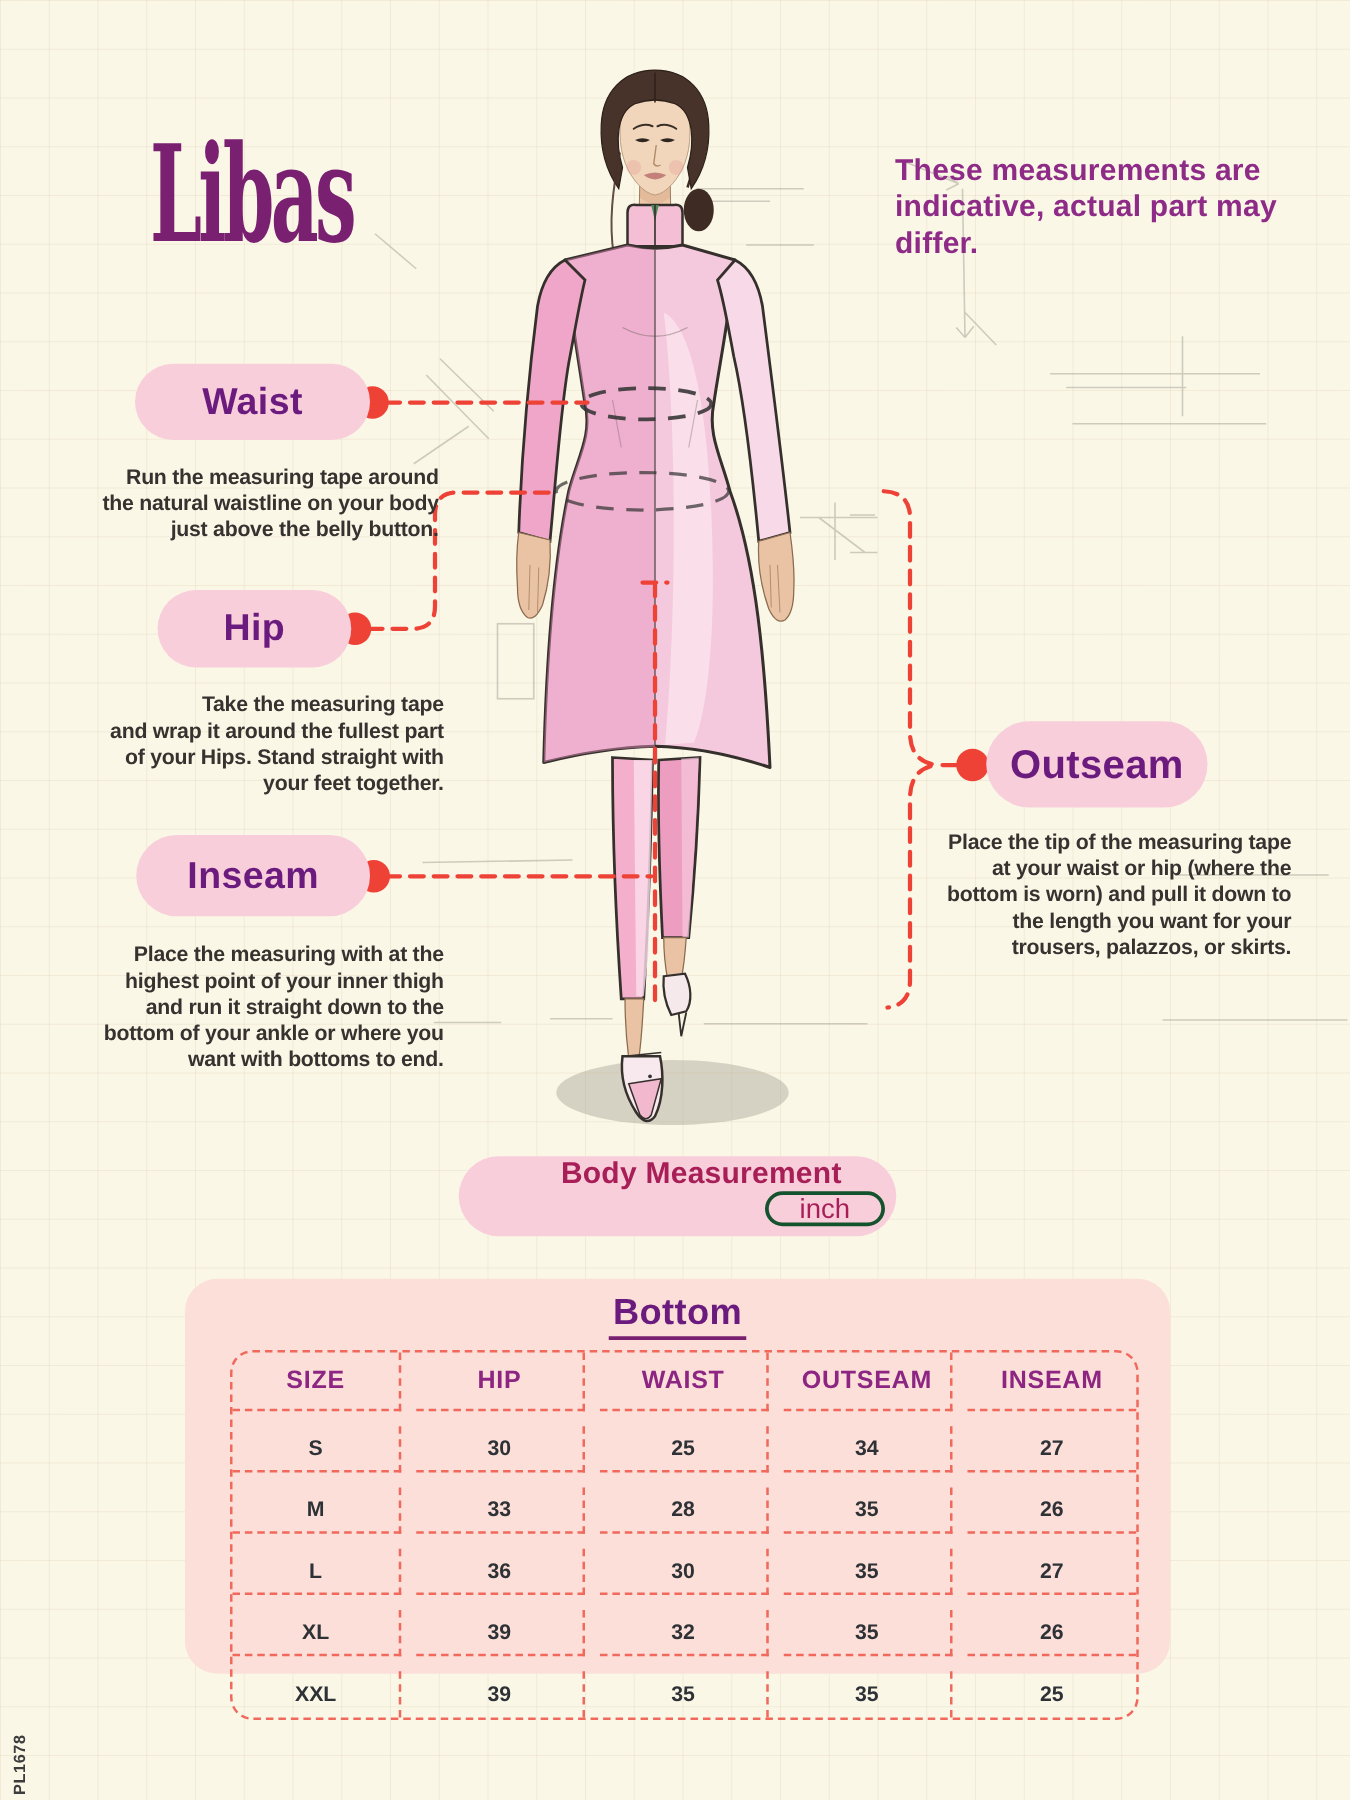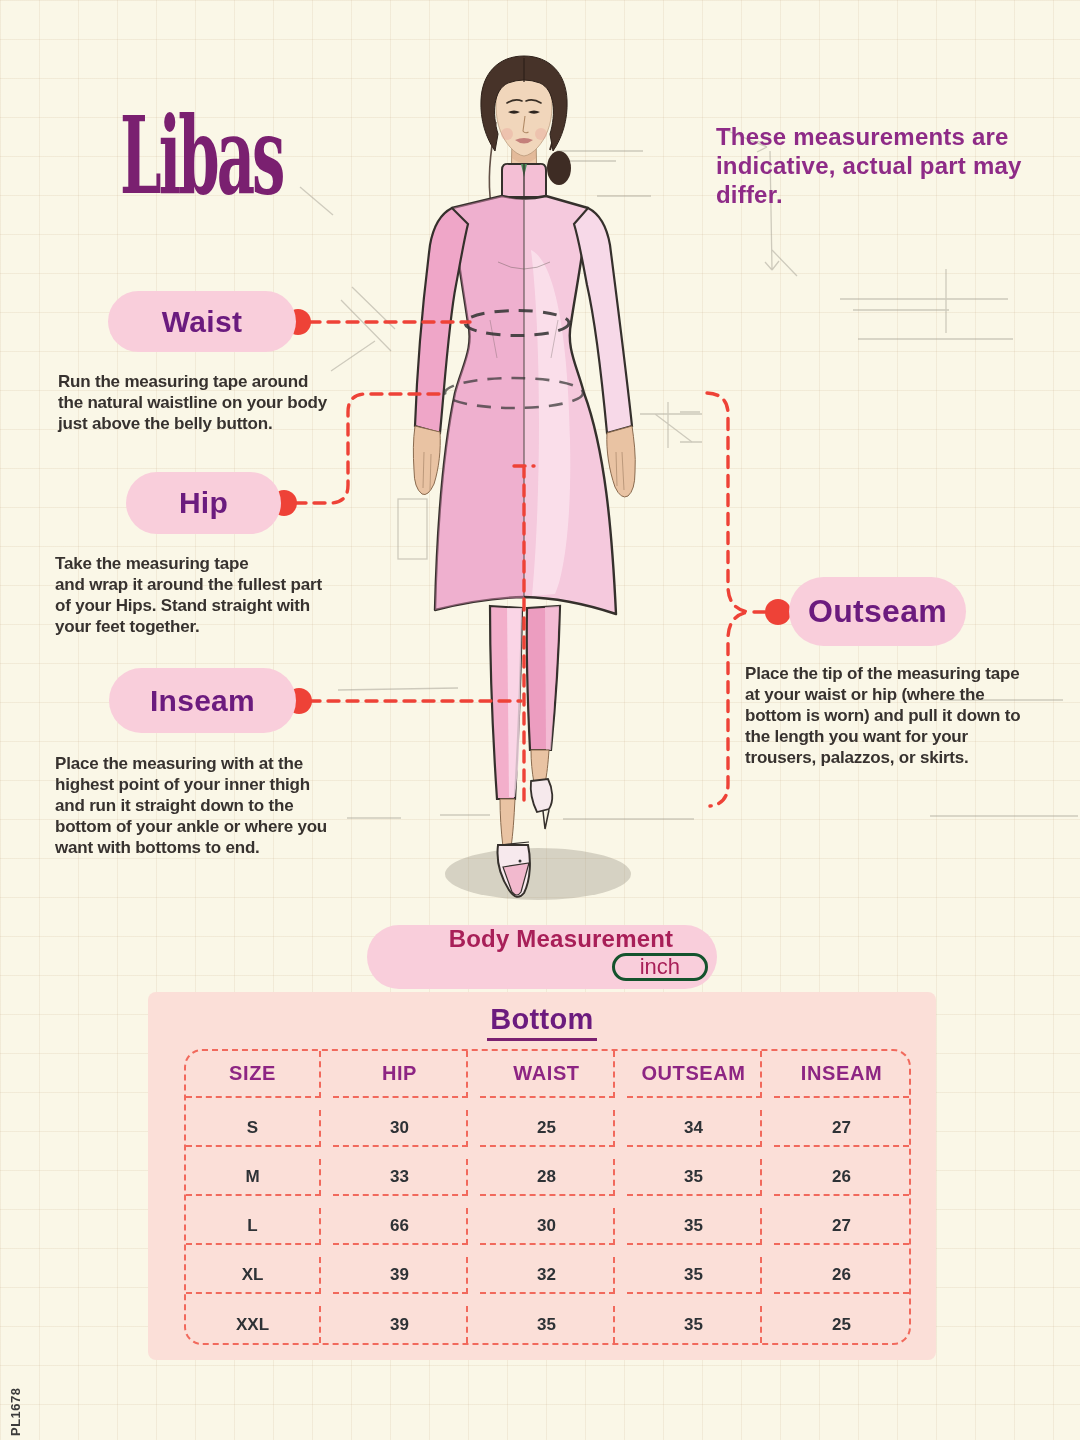--- a/index.html
+++ b/index.html
@@ -19,35 +19,35 @@
   .note{left:716px;top:122px;width:310px;font-size:24px;line-height:29px;font-weight:700;
     color:#8E2B87;letter-spacing:0.2px;}
 
   .pill{position:absolute;z-index:2;background:#F9CEDB;border-radius:999px;display:flex;
     align-items:center;justify-content:center;color:#6B1B7E;font-weight:800;letter-spacing:0.3px;}
   .pill-waist{left:108px;top:291px;width:188px;height:61px;font-size:30px;}
   .pill-hip{left:126px;top:472px;width:155px;height:62px;font-size:30px;}
   .pill-inseam{left:109px;top:668px;width:187px;height:65px;font-size:30px;}
   .pill-outseam{left:789px;top:577px;width:177px;height:69px;font-size:32px;}
 
-  .desc{position:absolute;z-index:2;text-align:left;font-size:17px;line-height:21px;
+  .desc{position:absolute;z-index:2;text-align:right;font-size:17px;line-height:21px;
     font-weight:700;color:#37322F;letter-spacing:-0.2px;}
   .desc-waist{left:58px;top:371px;width:293px;}
   .desc-hip{left:55px;top:553px;width:300px;}
   .desc-inseam{left:55px;top:753px;width:300px;}
   .desc-outseam{left:745px;top:663px;width:288px;}
 
   .bm-pill{left:367px;top:925px;width:350px;height:64px;background:#F9CEDB;border-radius:999px;
     display:flex;align-items:center;padding-left:38px;box-sizing:border-box;flex-direction:column;}
   .bm-label{color:#A81F58;font-weight:800;font-size:24px;letter-spacing:0.2px;}
   .bm-chip{margin-left:auto;margin-right:9px;height:28px;padding:0 25px;border:3px solid #14532d;
     border-radius:999px;display:flex;align-items:center;justify-content:center;color:#A81F58;
     font-weight:400;font-size:22px;box-sizing:border-box;}
 
-  .table-card{left:148px;top:992px;width:788px;height:368px;background:#FBDFD8;border-radius:8px;}
+  .table-card{left:148px;top:1023px;width:788px;height:316px;background:#FBDFD8;border-radius:26px;}
   .table-title{position:absolute;top:11px;left:0;width:100%;text-align:center;}
   .table-title span{font-size:29px;font-weight:800;color:#6B1B7E;border-bottom:3px solid #7A2070;
     padding:0 3px 3px;letter-spacing:0.3px;}
   .grid{position:absolute;left:36px;top:57px;width:727px;height:296px;box-sizing:border-box;
     border:2px dashed #F1695C;border-radius:18px;display:grid;
     grid-template-columns:repeat(5,1fr);grid-template-rows:47px repeat(5,1fr);gap:12px;}
   .grid > div{display:flex;align-items:center;justify-content:center;
     border-right:2px dashed #F1695C;border-bottom:2px dashed #F1695C;}
   .grid > div:nth-child(5n){border-right:none;}
   .grid > div:nth-child(n+26){border-bottom:none;}
@@ -231,21 +231,21 @@
       <div class="cell">34</div>
       <div class="cell">27</div>
 
       <div class="cell">M</div>
       <div class="cell">33</div>
       <div class="cell">28</div>
       <div class="cell">35</div>
       <div class="cell">26</div>
 
       <div class="cell">L</div>
-      <div class="cell">66</div>
+      <div class="cell">36</div>
       <div class="cell">30</div>
       <div class="cell">35</div>
       <div class="cell">27</div>
 
       <div class="cell">XL</div>
       <div class="cell">39</div>
       <div class="cell">32</div>
       <div class="cell">35</div>
       <div class="cell">26</div>
 

